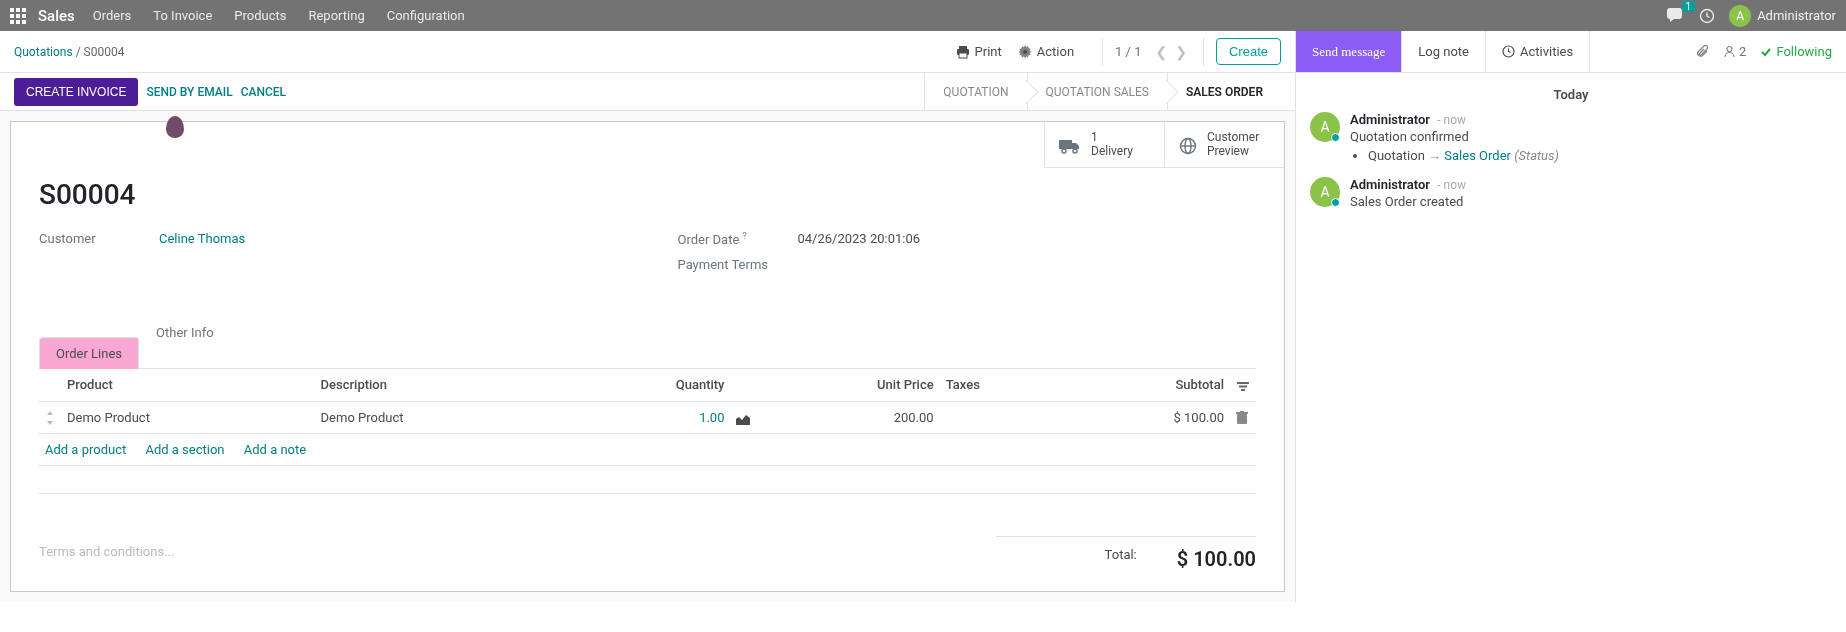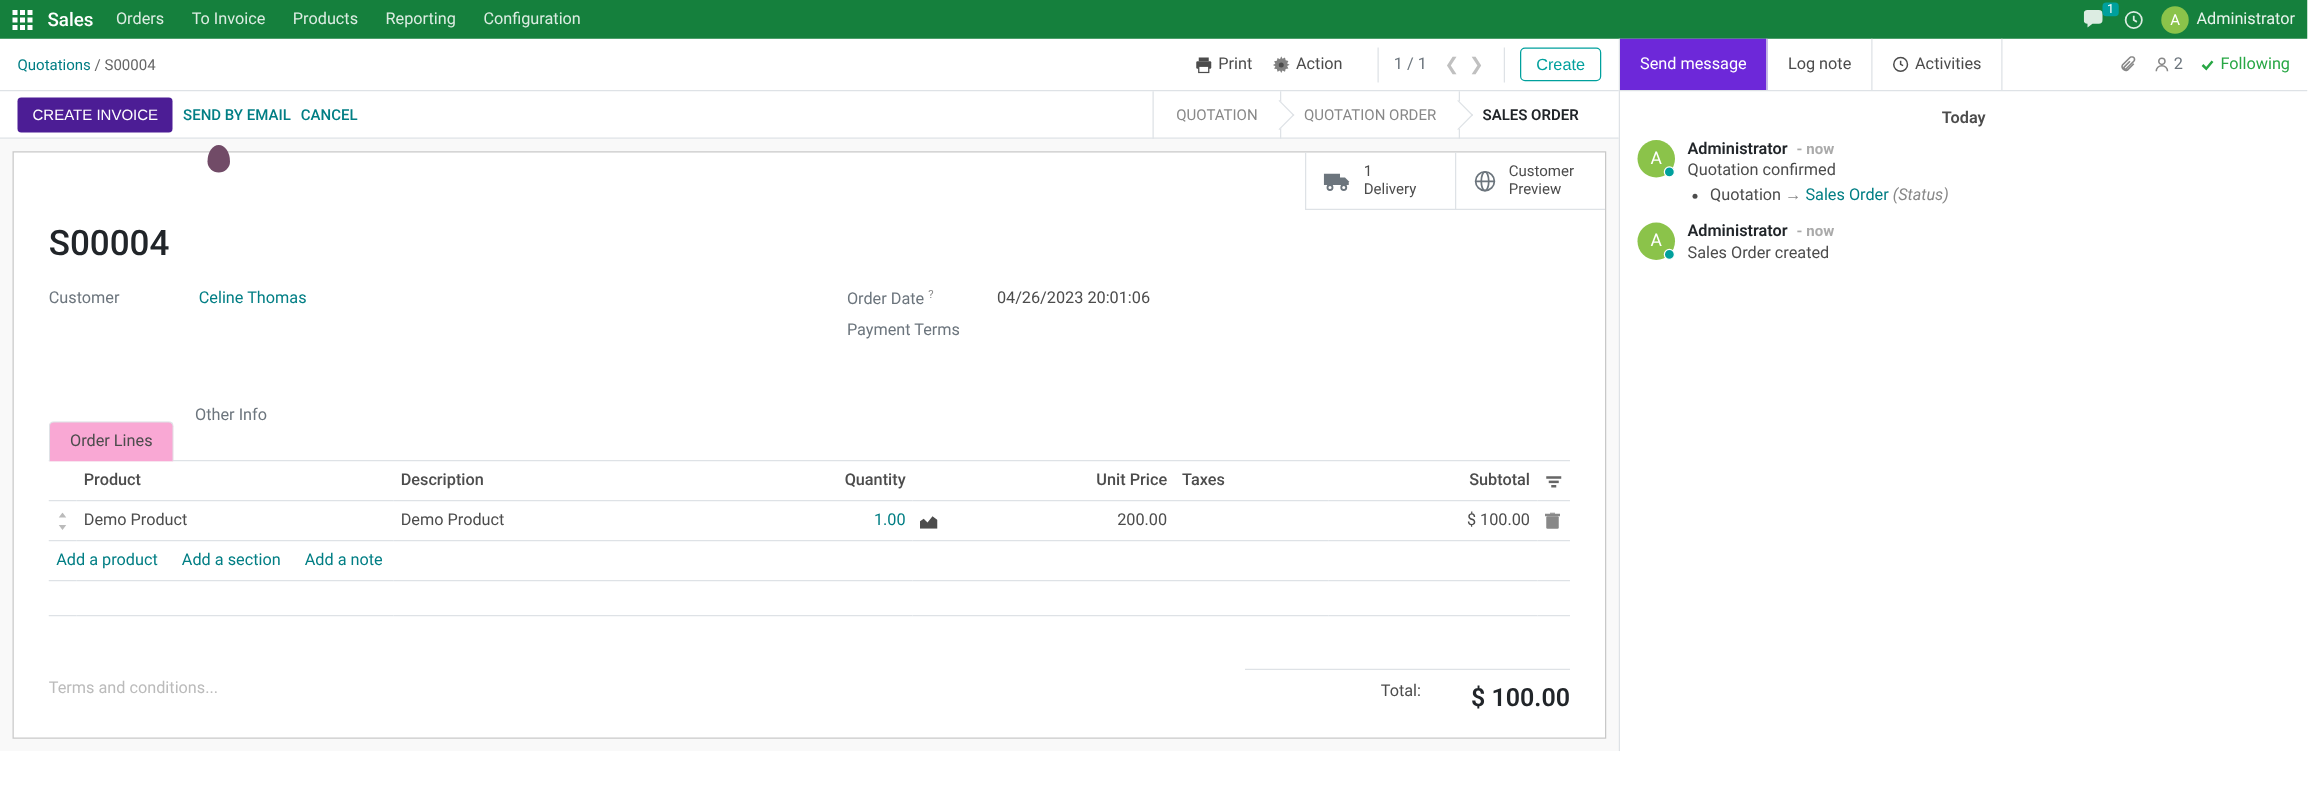--- a/index.html
+++ b/index.html
@@ -1,17 +1,17 @@
 <!DOCTYPE html>
 <html><head>
 <meta charset="utf-8">
 <style>
 * { box-sizing: border-box; margin: 0; padding: 0; }
 body { font-family: -apple-system, BlinkMacSystemFont, "Segoe UI", Roboto, sans-serif; font-size: 13px; color: #4c4c4c; background: #fff; }
-.topnav { background: #15803d; height: 31px; display: flex; align-items: center; padding: 0 10px; color: #fff; }
+.topnav { background: #737373; height: 31px; display: flex; align-items: center; padding: 0 10px; color: #fff; }
 .topnav .apps-icon { width: 16px; height: 16px; display: grid; grid-template-columns: repeat(3,4px); grid-template-rows: repeat(3,4px); gap: 2px; margin-right: 12px; cursor: pointer; }
 .topnav .apps-icon span { background: #fff; }
 .topnav .brand { font-weight: 500; font-size: 15px; margin-right: 18px; }
 .topnav .menu-item { color: rgba(255,255,255,0.85); margin-right: 22px; cursor: pointer; font-size: 13px; }
 .topnav .spacer { flex: 1; }
 .topnav .right { display: flex; align-items: center; gap: 14px; }
 .topnav .chat { position: relative; cursor: pointer; }
 .topnav .badge { position: absolute; top: -6px; right: -10px; background: #00a09d; color: #fff; font-size: 10px; padding: 0 4px; border-radius: 3px; }
 .topnav .avatar { width: 22px; height: 22px; border-radius: 50%; background: #8bc34a; color: #fff; display: flex; align-items: center; justify-content: center; font-size: 12px; margin-right: 6px; }
 .topnav .user { display: flex; align-items: center; cursor: pointer; color: rgba(255,255,255,0.9); }
@@ -77,32 +77,32 @@
 
 .footer-row { display: flex; margin: 14px 28px 0; align-items: flex-start; }
 .terms { flex: 1; color: #bbb; font-size: 13px; padding-top: 8px; }
 .totals { width: 260px; text-align: right; border-top: 1px solid #dee2e6; padding-top: 10px; }
 .totals .tot-line { display: flex; justify-content: flex-end; gap: 40px; font-size: 13px; }
 .totals .tot-line .amt { font-size: 20px; font-weight: 600; color: #212529; }
 
 
 .chatter-tabs { display: flex; align-items: center; border-bottom: 1px solid #dee2e6; height: 42px; padding-right: 14px; }
 .chatter-tabs .ct { padding: 0 16px; height: 100%; display: flex; align-items: center; cursor: pointer; font-size: 13px; color: #4c4c4c; border-right: 1px solid #dee2e6; }
-.chatter-tabs .ct.primary { background: #6d28d9; color: #fff; }
+.chatter-tabs .ct.primary { background: #8b5cf6; color: #fff; font-family: Liberation Serif, serif; }
 .chatter-tabs .spacer { flex: 1; }
 .chatter-tabs .meta { display: flex; align-items: center; gap: 14px; color: #6c757d; font-size: 13px; }
 .chatter-tabs .following { color: #28a745; display: flex; align-items: center; gap: 4px; }
 
 .chatter-body { padding: 14px; }
 .chatter-body .day { text-align: center; color: #4c4c4c; font-weight: 600; font-size: 13px; margin-bottom: 10px; }
 .msg { display: flex; gap: 10px; margin-bottom: 14px; }
 .msg .av { width: 30px; height: 30px; border-radius: 50%; background: #8bc34a; color: #fff; display: flex; align-items: center; justify-content: center; font-size: 14px; position: relative; flex-shrink: 0; }
 .msg .av .dot { position: absolute; bottom: 0; right: 0; width: 9px; height: 9px; background: #00a09d; border: 1px solid #fff; border-radius: 50%; }
 .msg .content .author { font-weight: 600; color: #212529; font-size: 13px; }
-.msg .content .time { color: #aaa; font-size: 12px; margin-left: 4px; font-weight: bold; }
+.msg .content .time { color: #aaa; font-size: 12px; margin-left: 4px; }
 .msg .content .body { font-size: 13px; color: #4c4c4c; margin-top: 2px; }
 .msg .content ul { margin: 4px 0 0 18px; }
 .msg .content .arrow { color: #888; }
 .msg .content .link { color: #017e84; }
 .msg .content .status { color: #888; font-style: italic; }
 svg { display: inline-block; vertical-align: middle; }
 </style>
 </head>
 <body>
 
@@ -177,21 +177,21 @@
     <div class="divider"></div>
     <button class="btn-create">Create</button>
   </div>
 
   <div class="action-bar">
     <button class="btn-primary">CREATE INVOICE</button>
     <span class="btn-text">SEND BY EMAIL</span>
     <span class="btn-text">CANCEL</span>
     <div class="status-bar">
       <div class="status-step">QUOTATION</div>
-      <div class="status-step">QUOTATION ORDER</div>
+      <div class="status-step">QUOTATION SALES</div>
       <div class="status-step active">SALES ORDER</div>
     </div>
   </div>
 
   <div class="sheet-wrapper">
     <div class="sheet">
       <div class="ribbon-blob"></div>
       <div class="stat-buttons">
         <div class="stat-btn">
           <span class="icon">

